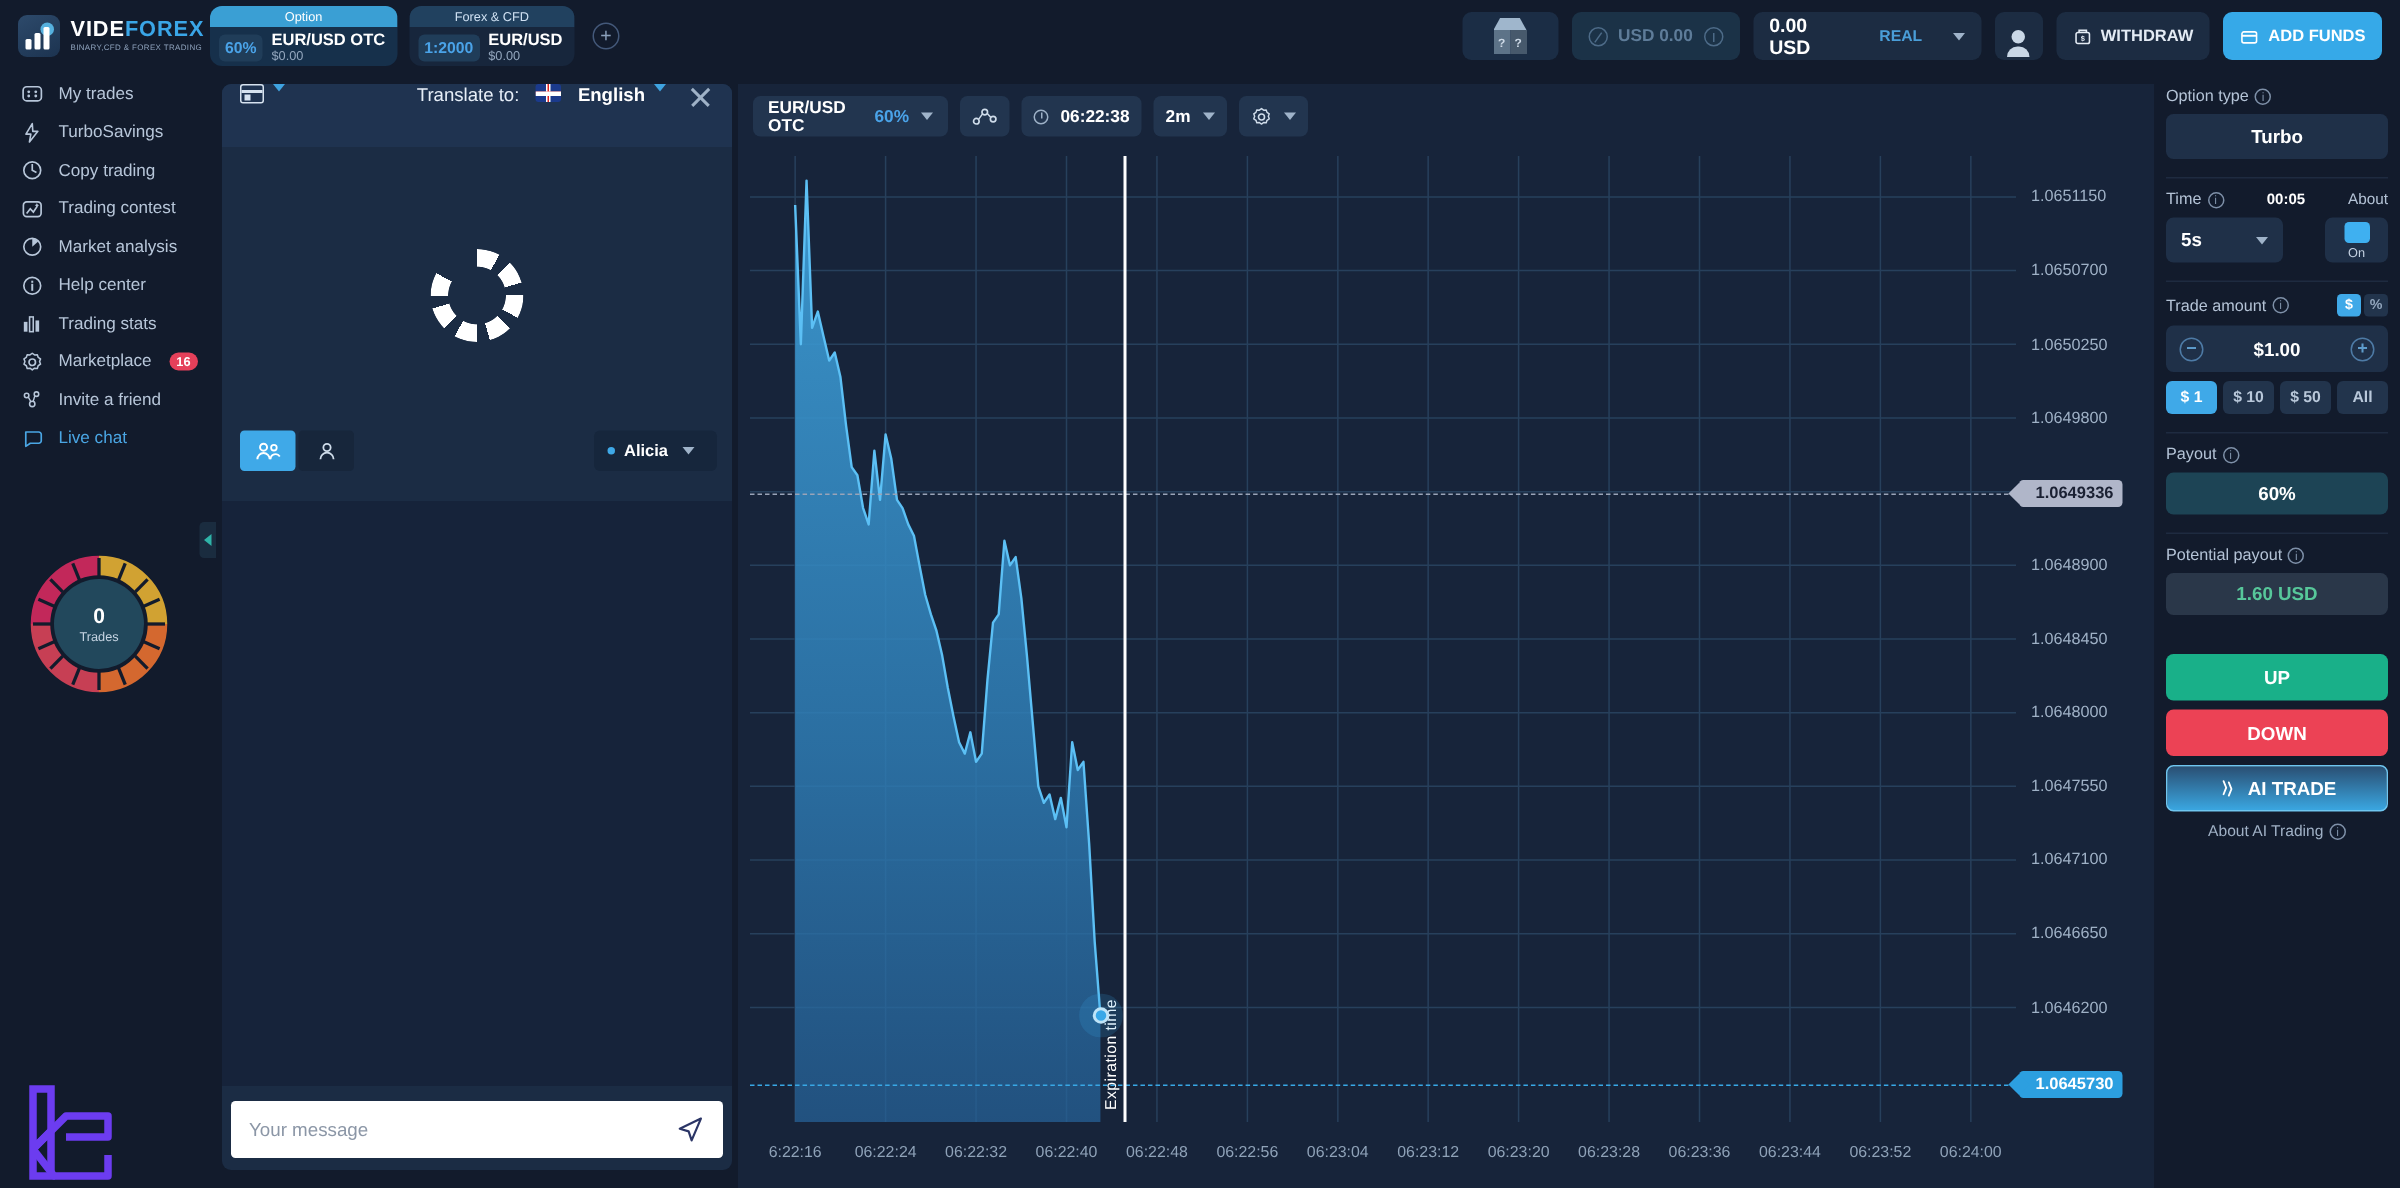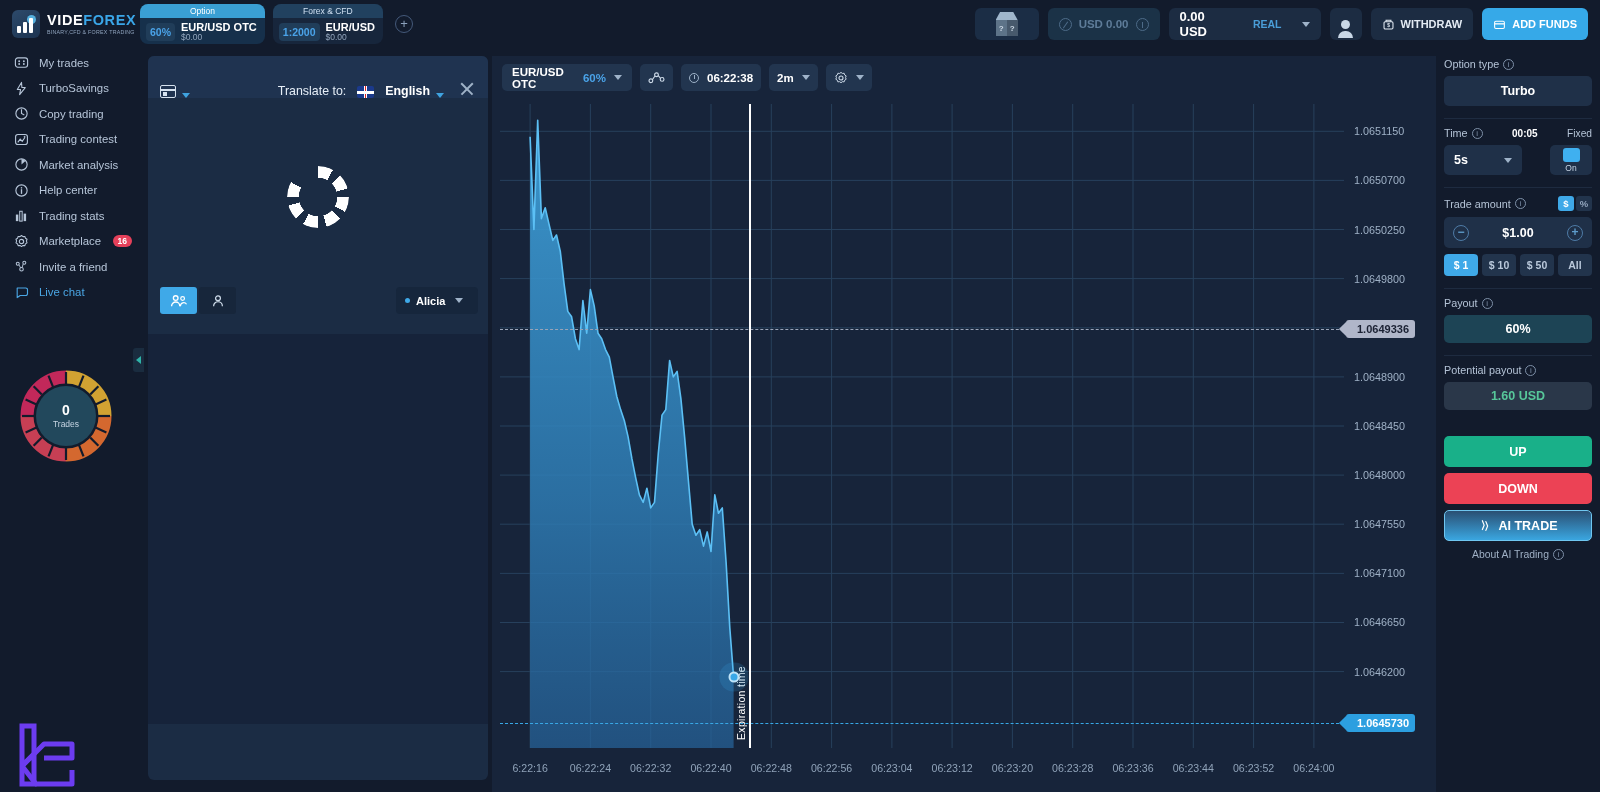--- a/index.html
+++ b/index.html
@@ -129,21 +129,21 @@
   .donut-center .t { font-size: 8.5px; color: #c6d4e2; margin-top: 2px; }
 
   .watermark { position:absolute; left:14px; top:672px; width:70px; height:76px; }
 
   
   #chatpanel {
     position: absolute; left: 148px; top: 56px; width: 340px; height: 724px;
     background: #1b2c44; border-radius: 6px; overflow: hidden;
   }
   .chat-head {
-    height: 42px; display: flex; align-items: flex-end; padding: 0 12px; gap: 6px;
+    height: 42px; display: flex; align-items: flex-start; padding: 0 12px; gap: 6px;
     background: #1f3350;
   }
   .win-ic { width:16px;height:13px;border:1.6px solid #d6e2ef;border-radius:2px;position:relative;}
   .win-ic::before{content:'';position:absolute;left:0;top:3px;width:100%;height:1.6px;background:#d6e2ef;}
   .win-ic::after{content:'';position:absolute;left:2px;top:6px;width:4px;height:4px;background:#d6e2ef;}
   .translate-lbl { margin-left: auto; font-size: 12.4px; color: #e6eef7; }
   .flag-uk {
     width: 17px; height: 12px; border-radius: 2px; position: relative; overflow: hidden;
     background: #1b3a8c; margin: 0 5px; display:inline-block; vertical-align:middle;
   }
@@ -576,20 +576,26 @@
 
       <div class="presenter">
         <span class="dot-blue"></span>
         <span class="nm">Alicia</span>
         <span class="caret" style="margin-left:4px"></span>
       </div>
     </div>
 
     <div class="chat-body"></div>
 
+    <div class="chat-input-row">
+      <input type="text" placeholder="Your message" style="">
+      <svg width="20" height="20" viewBox="0 0 22 22">
+        <path d="M19 3 L3.5 10.5 L10 12.4 L12.2 19 Z" fill="none" stroke="#2b3566" stroke-width="1.6" stroke-linejoin="round"></path>
+      </svg>
+    </div>
   </div>
 
   <div id="chart">
 
     <div class="chart-toolbar">
       <div class="tb" style="width:130px">
         <span>EUR/USD OTC</span>
         <span class="pct">60%</span>
         <span class="caret" style="margin-left:auto"></span>
       </div>
@@ -713,21 +719,21 @@
     <div class="tp-box">Turbo</div>
 
     <div class="sep"></div>
 
     <div class="row" style="margin-top:8px">
       <div class="tp-label">
         <span>Time</span>
         <i class="info-i">i</i>
       </div>
       <span class="time-val">00:05</span>
-      <span class="fixed-lbl">Fixed</span>
+      <span class="fixed-lbl">About</span>
     </div>
 
     <div class="row" style="margin-top:6px">
       <div class="time-select">
         <span>5s</span>
         <span class="caret" style="margin-left:auto"></span>
       </div>
       <div class="toggle-box">
         <span class="knob"></span>
         <span class="on">On</span>

